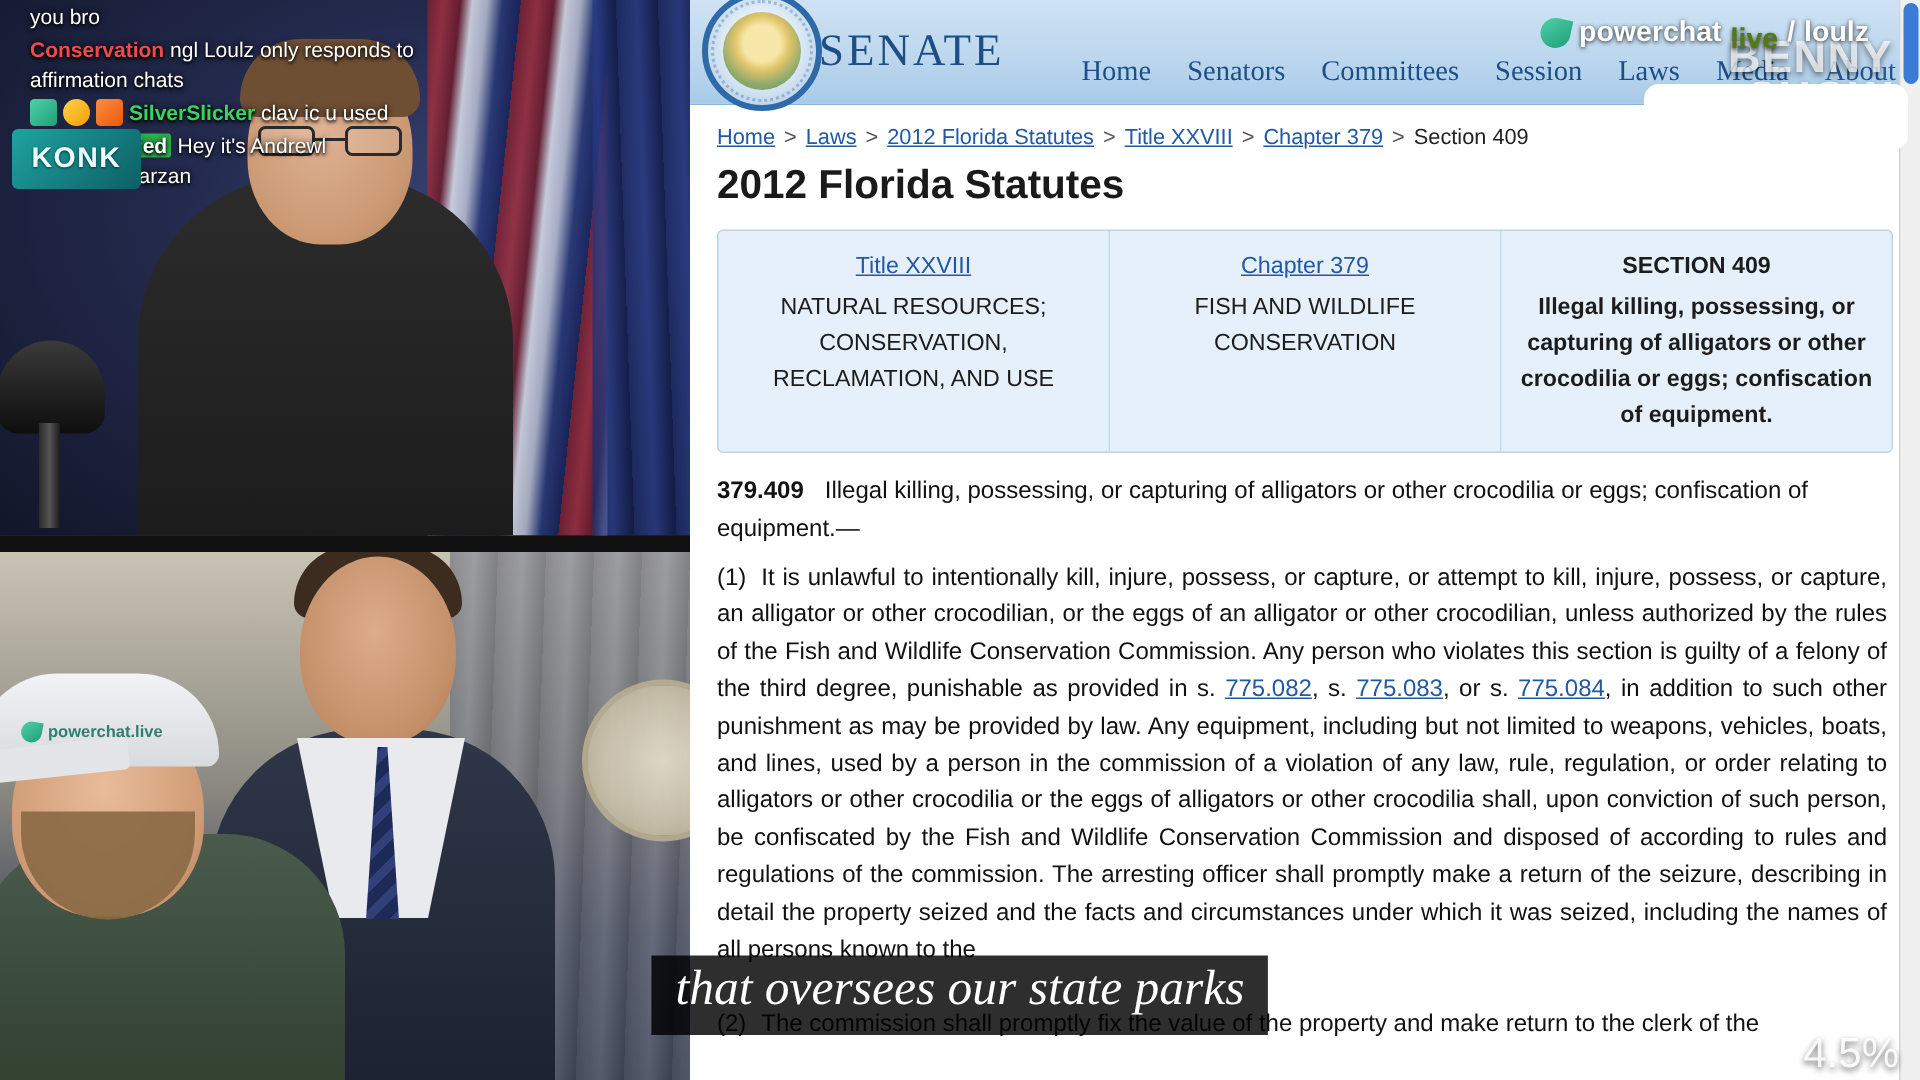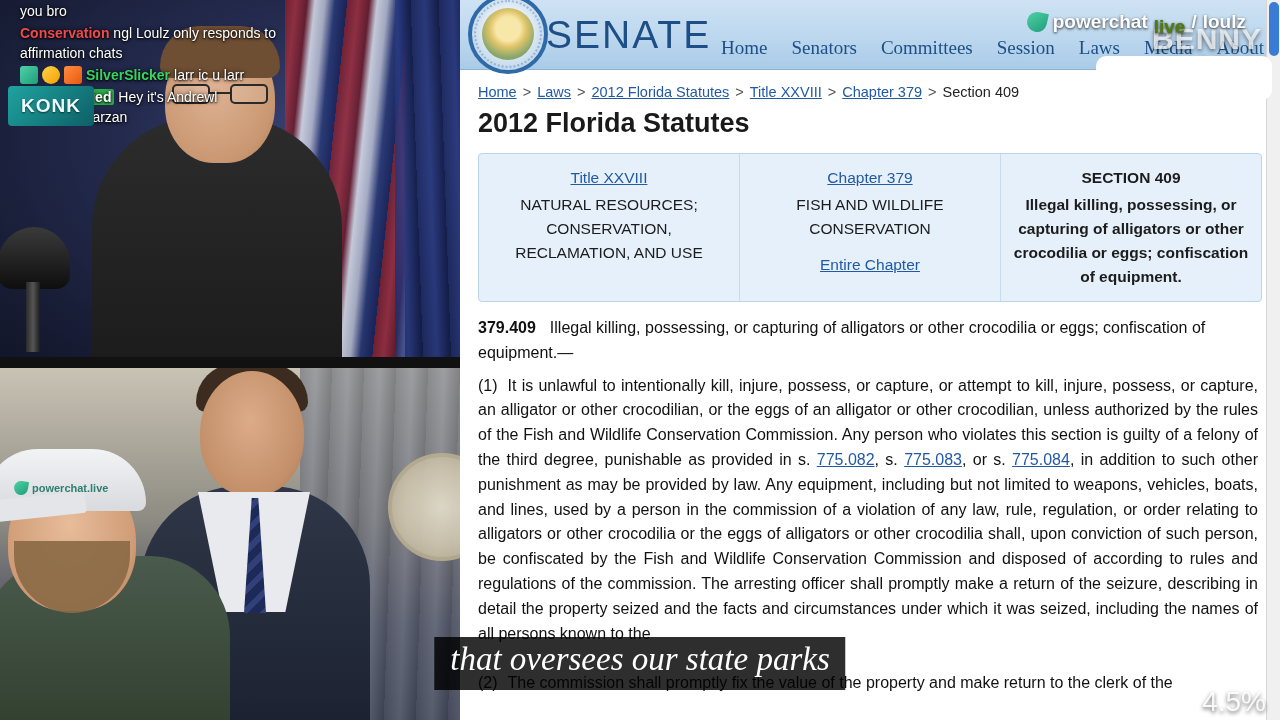--- a/index.html
+++ b/index.html
@@ -236,22 +236,22 @@
   #senate-title {
     margin-left: 86px;
     color: #1d4f86;
     line-height: .95;
   }
   #senate-title .l1 {
     font-family: "Liberation Serif", serif;
     font-size: 30px; letter-spacing: 2px; font-weight: 400;
   }
   #senate-title .l2 {
-    font-family: Liberation Sans, sans-serif;
-    font-size: 39px; letter-spacing: 2px; font-weight: 400;
+    font-family: Liberation Serif, serif;
+    font-size: 30px; letter-spacing: 2px; font-weight: 400;
   }
   #senate-nav {
     position: absolute; right: 0; bottom: 0; height: 42px;
     display: flex; align-items: center; gap: 0;
     padding-right: 4px;
   }
   #senate-nav a {
     color: #1d4f86; text-decoration: none;
     font-size: 19px; padding: 4px 12px;
     font-family: "Liberation Serif", serif;
@@ -425,21 +425,21 @@
       <div class="chat-line">you bro</div>
       <div class="chat-line">
         <span class="user u-deathorgone">Conservation</span>
         <span>ngl Loulz only responds to affirmation chats</span>
       </div>
       <div class="chat-line emote-row">
         <span class="emote e1"></span>
         <span class="emote e2"></span>
         <span class="emote e3"></span>
         <span class="user u-silverslicker">SilverSlicker</span>
-        <span>larr ic u larr</span>
+        <span>clav ic u used</span>
       </div>
       <div class="chat-line">
         <span class="badge-green">TurtleVerified</span>
         <span>Hey it's Andrewl TheCubanTarzan</span>
       </div>
     </div>
     <div class="kappa-emote">KONK</div>
   </div>
 
   <div id="browser">
@@ -470,21 +470,20 @@
     <h1 id="page-title">2012 Florida Statutes</h1>
 
     <div id="stat-box">
       <div class="stat-col">
         <a href="#" class="head">Title XXVIII</a>
         <span>NATURAL RESOURCES; CONSERVATION, RECLAMATION, AND USE</span>
       </div>
       <div class="stat-col">
         <a href="#" class="head">Chapter 379</a>
         <span>FISH AND WILDLIFE CONSERVATION</span>
-        <a href="#" class="entire">Entire Chapter</a>
       </div>
       <div class="stat-col">
         <span class="head strong">SECTION 409</span>
         <span class="strong">Illegal killing, possessing, or capturing of alligators or other crocodilia or eggs; confiscation of equipment.</span>
       </div>
     </div>
 
     <div id="statute-body">
       <div class="stat-head">
         <span class="num">379.409</span><span>Illegal killing, possessing, or capturing of alligators or other crocodilia or eggs; confiscation of equipment.—</span>

